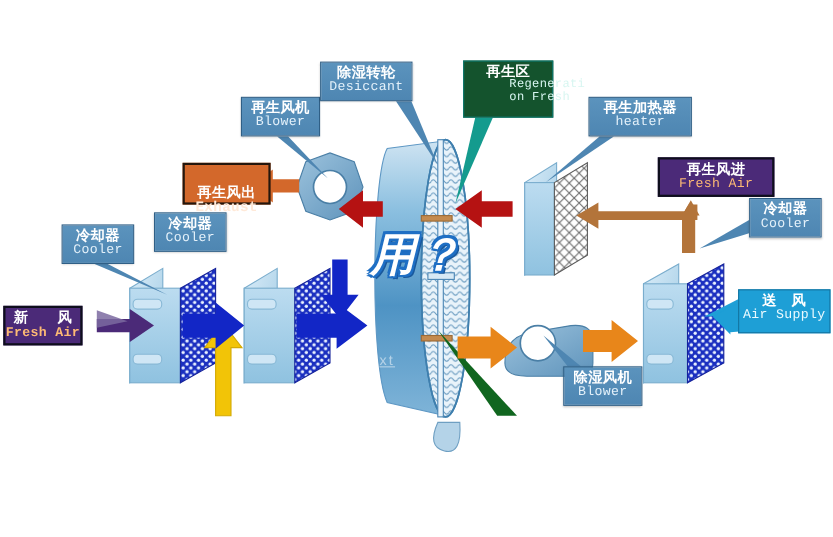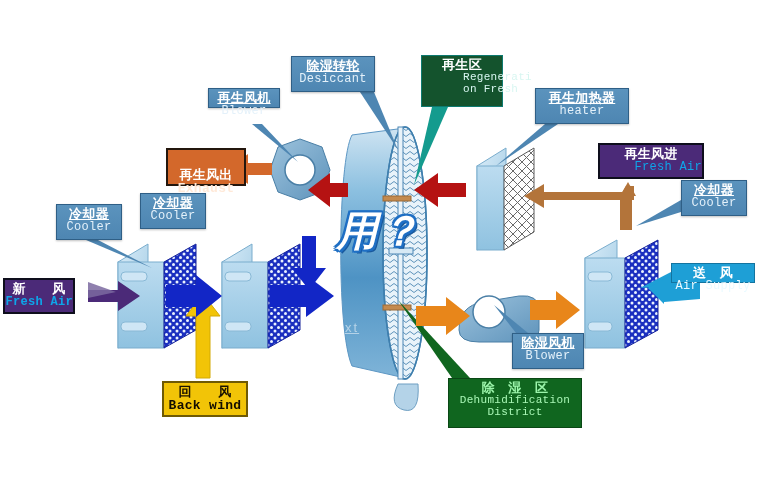--- a/index.html
+++ b/index.html
@@ -9,32 +9,32 @@
   
   .lbl{position:absolute;box-sizing:border-box;text-align:center;line-height:1.08;
        letter-spacing:.3px;white-space:nowrap;z-index:40;}
   .lbl .cn{display:block;font-family:"Liberation Sans",sans-serif;font-weight:700;}
   .lbl .en{display:block;font-family:"Liberation Mono","DejaVu Sans Mono",monospace;}
 
   
   .lbl.blue{background:linear-gradient(180deg,#5b93bd 0%,#4e86b2 100%);
             border:1px solid #2f5f86;color:#eaf4fb;
             box-shadow:0 1px 2px rgba(0,0,0,.25);}
-  .lbl.blue .cn{color:#ffffff;text-decoration:underline;}
+  .lbl.blue .cn{color:#ffffff;}
   .lbl.blue .en{color:#e4f1fa;}
 
   
   .lbl.teal{background:#14532d;border:1px solid #0d7a70;color:#eafaf7;}
   .lbl.teal .cn{color:#ffffff;}
   .lbl.teal .en{color:#d8f6f1;padding-left:41px;}
 
   
   .lbl.purple{background:#4b2a78;border:2px solid #0e0e1c;color:#ffffff;}
   .lbl.purple .cn{color:#ffffff;}
-  .lbl.purple .en{color:#0ea5e9;text-align:right;}
+  .lbl.purple .en{color:#fdba74;}
 
   
   .lbl.orange{background:#d3682b;border:2px solid #23160d;}
   .lbl.orange .cn{color:#ffffff;}
   .lbl.orange .en{color:#ffe9d8;}
 
   
   .lbl.yellow{background:#f2c407;border:2px solid #6f5a04;}
   .lbl.yellow .cn{color:#1a1200;}
   .lbl.yellow .en{color:#120d00;}
@@ -218,21 +218,21 @@
     <polygon points="360,92 374,92 398,150" fill="#4e86b2"></polygon>
     <polygon points="432,107 448,107 414,185" fill="#149b8e"></polygon>
     <polygon points="545,124 558,124 496,166" fill="#4e86b2"></polygon>
     <polygon points="681,200 681,212 636,226" fill="#4e86b2"></polygon>
     <polygon points="86,240 98,240 152,268" fill="#4e86b2"></polygon>
     <polygon points="516,333 528,333 494,305" fill="#4e86b2"></polygon>
     <polygon points="452,378 470,378 398,300" fill="#10661f"></polygon>
     <polygon points="671,272 671,286 640,288" fill="#1e9fd6"></polygon>
   </svg>
 
-  <div class="lbl blue" style="left:208px;top:88px;width:72px;height:20px;padding-top:2px;">
+  <div class="lbl blue" style="left:219px;top:88px;width:72px;height:36px;padding-top:2px;">
     <span class="cn" style="font-size:13px">再生风机</span>
     <span class="en" style="font-size:12px">Blower</span>
   </div>
 
   <div class="lbl blue" style="left:291px;top:56px;width:84px;height:36px;padding-top:2px;">
     <span class="cn" style="font-size:13px">除湿转轮</span>
     <span class="en" style="font-size:12px">Desiccant</span>
   </div>
 
   <div class="lbl teal" style="left:421px;top:55px;width:82px;height:52px;padding-top:2px;">
@@ -269,37 +269,28 @@
   <div class="lbl blue" style="left:140px;top:193px;width:66px;height:36px;padding-top:2px;">
     <span class="cn" style="font-size:13px">冷却器</span>
     <span class="en" style="font-size:12px">Cooler</span>
   </div>
 
   <div class="lbl purple" style="left:3px;top:278px;width:72px;height:36px;padding-top:2px;">
     <span class="cn" style="font-size:13px">新　　风</span>
     <span class="en" style="font-size:12px;font-weight:700">Fresh Air</span>
   </div>
 
-  <div class="lbl yellow" style="left:162px;top:381px;width:86px;height:36px;padding-top:2px;">
-    <span class="cn" style="font-size:13px">回　　风</span>
-    <span class="en" style="font-size:13px;font-weight:700">Back wind</span>
-  </div>
 
   <div class="lbl blue" style="left:512px;top:333px;width:72px;height:36px;padding-top:2px;">
     <span class="cn" style="font-size:13px">除湿风机</span>
     <span class="en" style="font-size:12px">Blower</span>
   </div>
 
-  <div class="lbl green" style="left:448px;top:378px;width:134px;height:50px;padding-top:2px;">
-    <span class="cn" style="font-size:13px">除　湿　区</span>
-    <span class="en" style="font-size:11px">Dehumidification</span>
-    <span class="en" style="font-size:11px">District</span>
-  </div>
-
-  <div class="lbl cyan" style="left:671px;top:263px;width:84px;height:20px;padding-top:2px;">
+
+  <div class="lbl cyan" style="left:671px;top:263px;width:84px;height:40px;padding-top:2px;">
     <span class="cn" style="font-size:13px">送　风</span>
     <span class="en" style="font-size:12px">Air Supply</span>
   </div>
 
   <div class="wm">xt</div>
 
   <div id="headline">
     <span>用？</span>
   </div>
 

